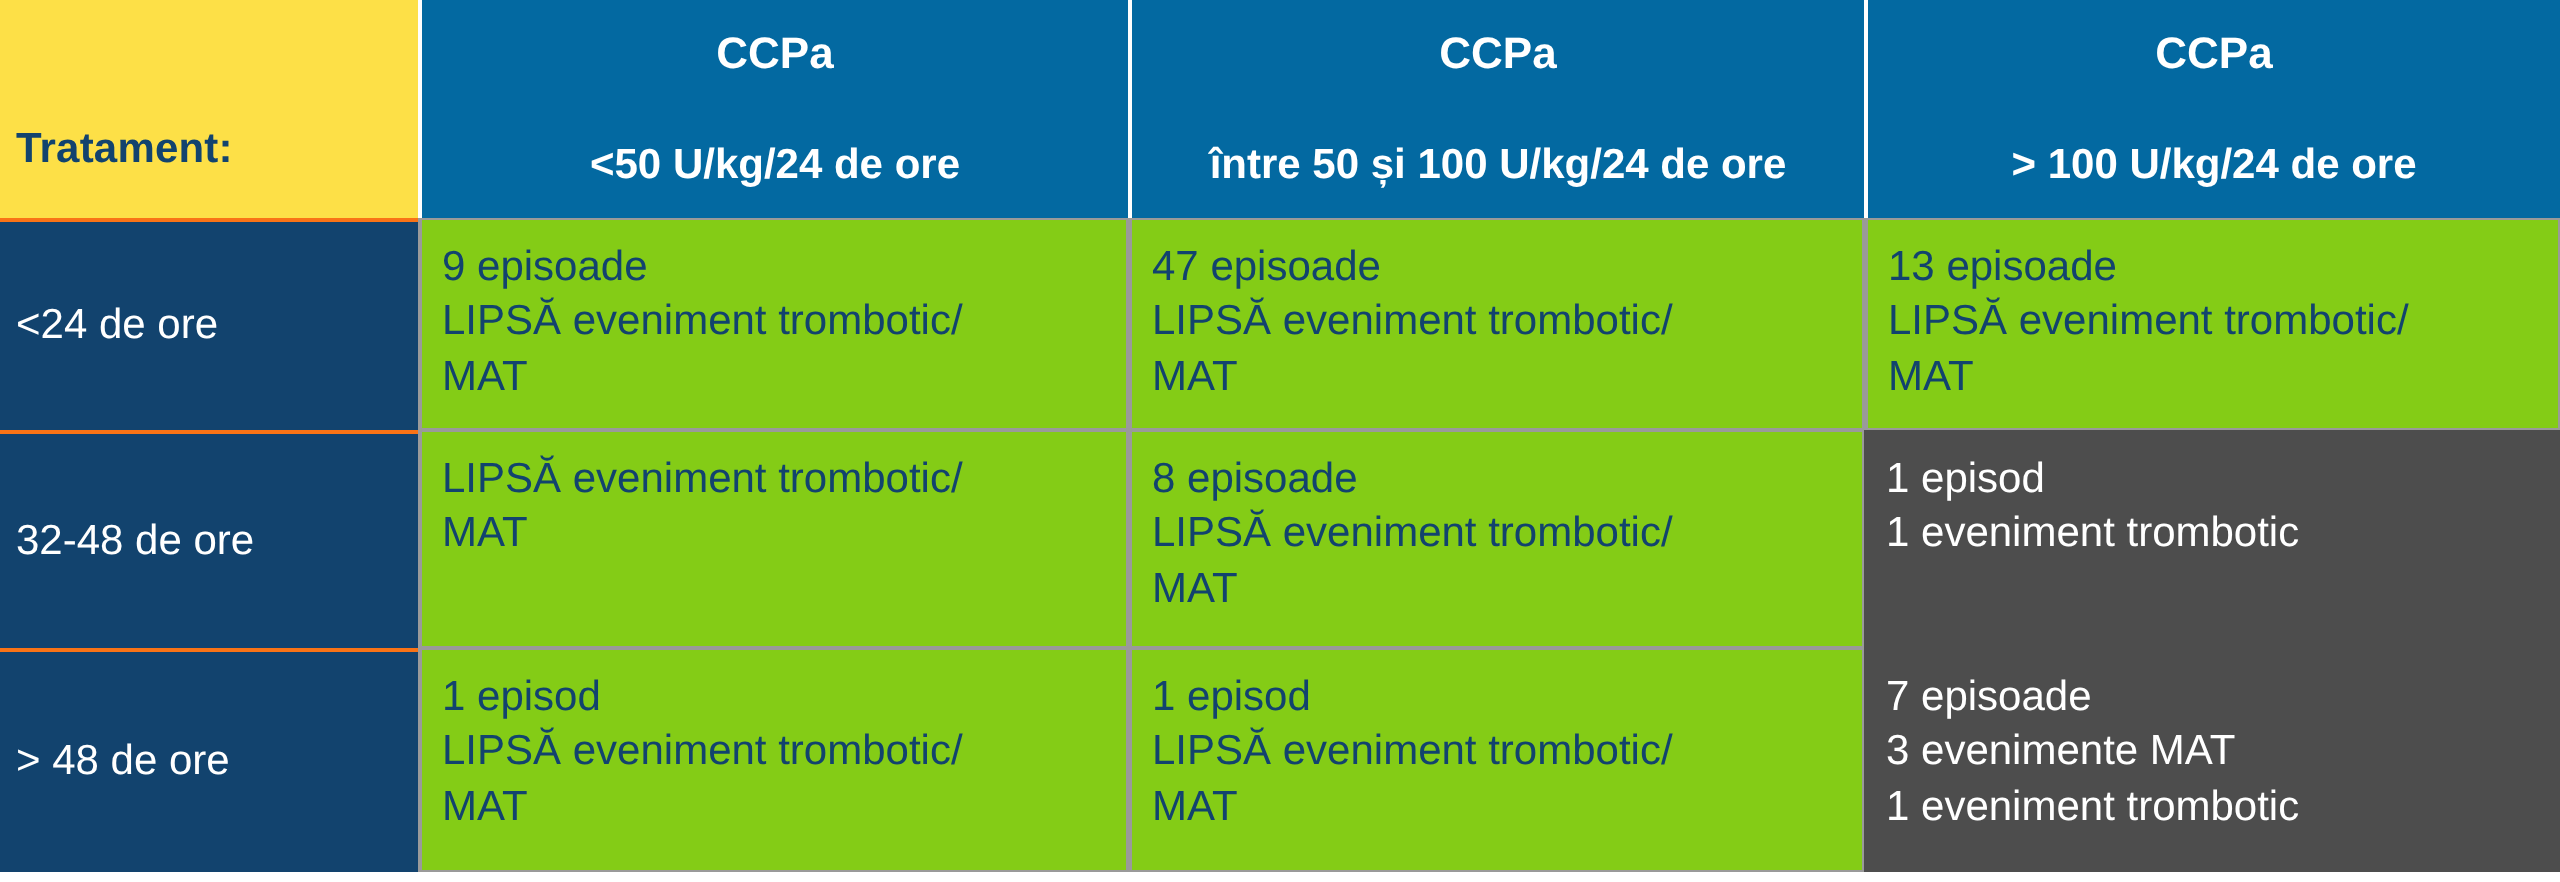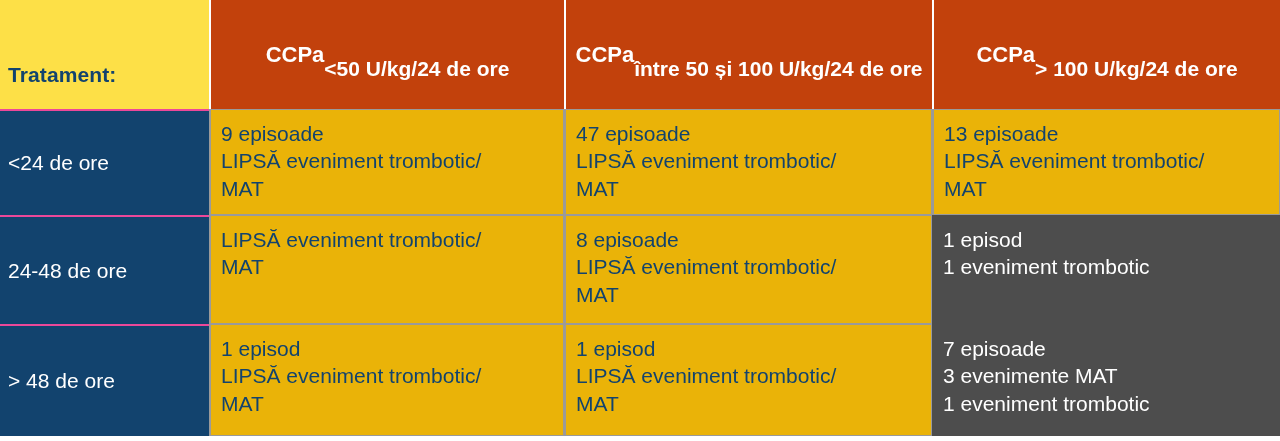--- a/index.html
+++ b/index.html
@@ -34,24 +34,24 @@
     padding: 0 0 22px 8px;
   }
   .corner .corner-label {
     color: #12436e;
     font-weight: bold;
     font-size: 21px;
     letter-spacing: 0.1px;
   }
   
   .colhead {
-    background: #c2410c;
+    background: #0369a1;
     color: #ffffff;
     display: flex;
-    flex-direction: row;
+    flex-direction: column;
     align-items: center;
     justify-content: center;
     text-align: right;
     font-weight: bold;
     font-size: 22px;
     line-height: 1.32;
     border-left: 2px solid #ffffff;
   }
   .colhead .l2 {
     font-size: 21px;
@@ -60,25 +60,25 @@
   }
   
   .rowhead {
     background: #12436e;
     color: #ffffff;
     display: flex;
     align-items: center;
     justify-content: flex-start;
     padding-left: 8px;
     font-size: 21px;
-    border-top: 2px solid #ec4899;
+    border-top: 2px solid #f97316;
   }
   
   .data {
-    background: #eab308;
+    background: #84cc16;
     color: #12436e;
     border: 1px solid #9a9a9a;
     border-left: 2px solid #9a9a9a;
     padding: 10px 0 0 10px;
     font-size: 21px;
     line-height: 1.30;
   }
   .data.dark {
     background: #4d4d4d;
     color: #ffffff;
@@ -123,21 +123,21 @@
     <span class="line">47 episoade</span>
     <span class="line">LIPSĂ eveniment trombotic/</span>
     <span class="line">MAT</span>
   </div>
   <div class="cell data">
     <span class="line">13 episoade</span>
     <span class="line">LIPSĂ eveniment trombotic/</span>
     <span class="line">MAT</span>
   </div>
 
-  <div class="cell rowhead">24-48 de ore</div>
+  <div class="cell rowhead">32-48 de ore</div>
   <div class="cell data">
     <span class="line">LIPSĂ eveniment trombotic/</span>
     <span class="line">MAT</span>
   </div>
   <div class="cell data">
     <span class="line">8 episoade</span>
     <span class="line">LIPSĂ eveniment trombotic/</span>
     <span class="line">MAT</span>
   </div>
   <div class="cell data dark">

